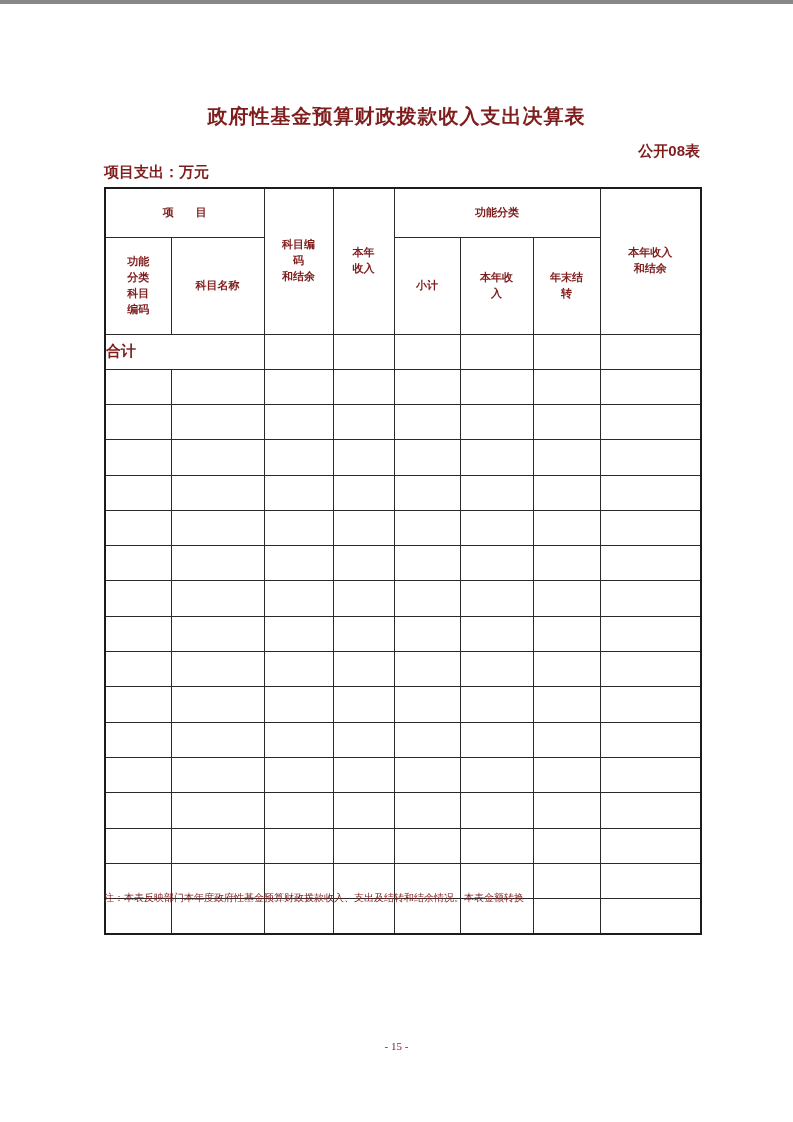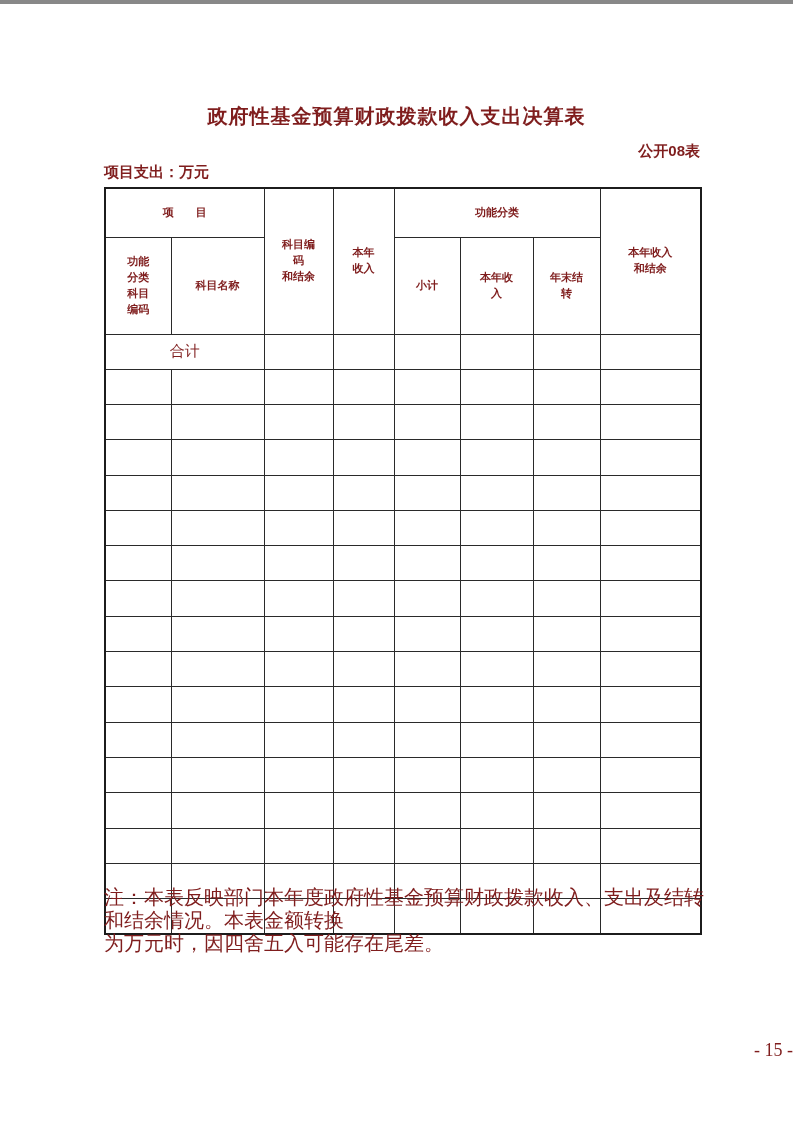--- a/index.html
+++ b/index.html
@@ -66,50 +66,50 @@
   }
   table.budget td {
     padding: 0;
     font-size: 15px;
   }
   tr.hdr-row-1 { height: 30px; }
   tr.hdr-row-2 { height: 64px; }
   tr.total-row { height: 35px; }
   tr.data-row  { height: 35.3px; }
   td.total-cell {
-    font-weight: normal;
-    text-align: center;
+    font-weight: bold;
+    text-align: left;
     vertical-align: middle;
   }
   .col-1 { width: 66px; }
   .col-2 { width: 93px; }
   .col-3 { width: 69px; }
   .col-4 { width: 61px; }
   .col-5 { width: 66px; }
   .col-6 { width: 73px; }
   .col-7 { width: 67px; }
   .col-8 { width: 101px; }
   .note-block {
     position: absolute;
     top: 882px;
     left: 104px;
     width: 600px;
     font-family: "Liberation Serif", serif;
-    font-size: 20px;
+    font-size: 10px;
     line-height: 23px;
     text-align: justify;
   }
   .page-number {
     position: absolute;
     top: 1036px;
     left: 0;
     width: 100%;
-    text-align: right;
+    text-align: center;
     font-family: "Liberation Serif", serif;
-    font-size: 18px;
+    font-size: 11px;
   }
 </style>
 </head>
 <body>
 
 <div class="sheet">
 
   <div class="doc-title">政府性基金预算财政拨款收入支出决算表</div>
 
   <div class="form-code-line">公开08表</div>
@@ -317,18 +317,17 @@
           <td></td>
           <td></td>
           <td></td>
           <td></td>
         </tr>
       </tbody>
   </table>
 
   <div class="note-block">
     <div>注：本表反映部门本年度政府性基金预算财政拨款收入、支出及结转和结余情况。本表金额转换</div>
-    <div>为万元时，因四舍五入可能存在尾差。</div>
   </div>
 
   <div class="page-number">- 15 -</div>
 
 </div>
 
 </body></html>

